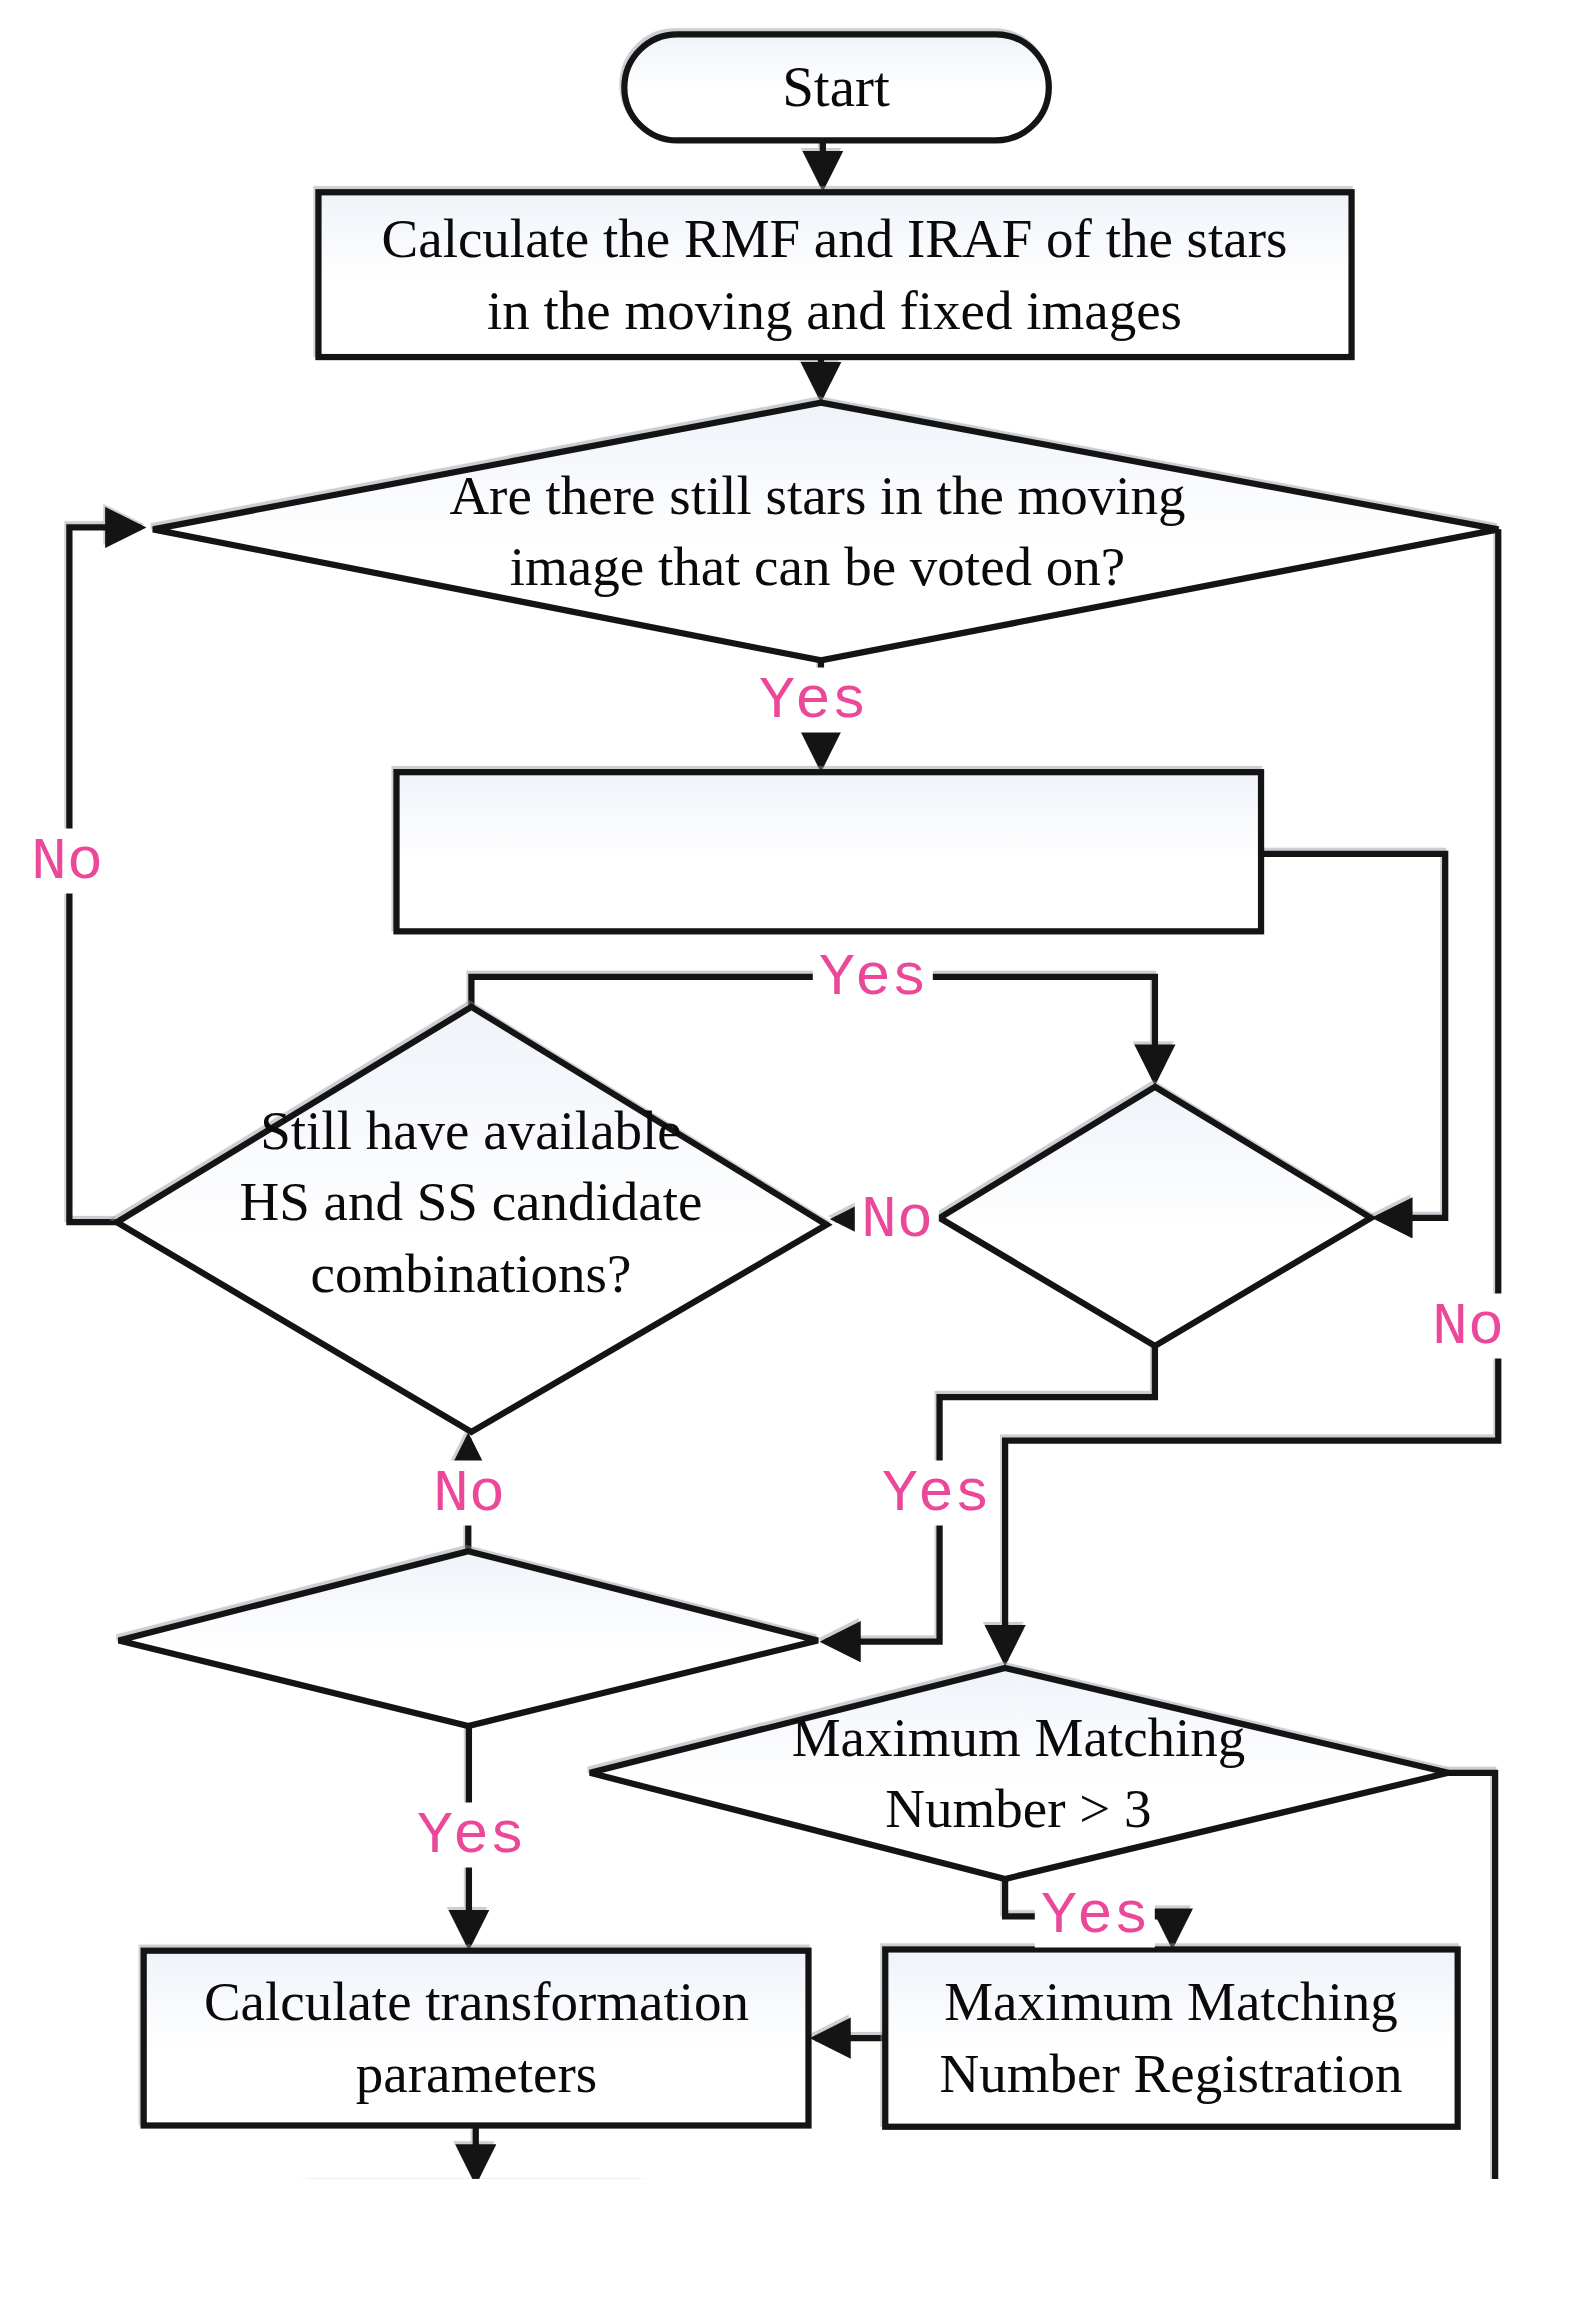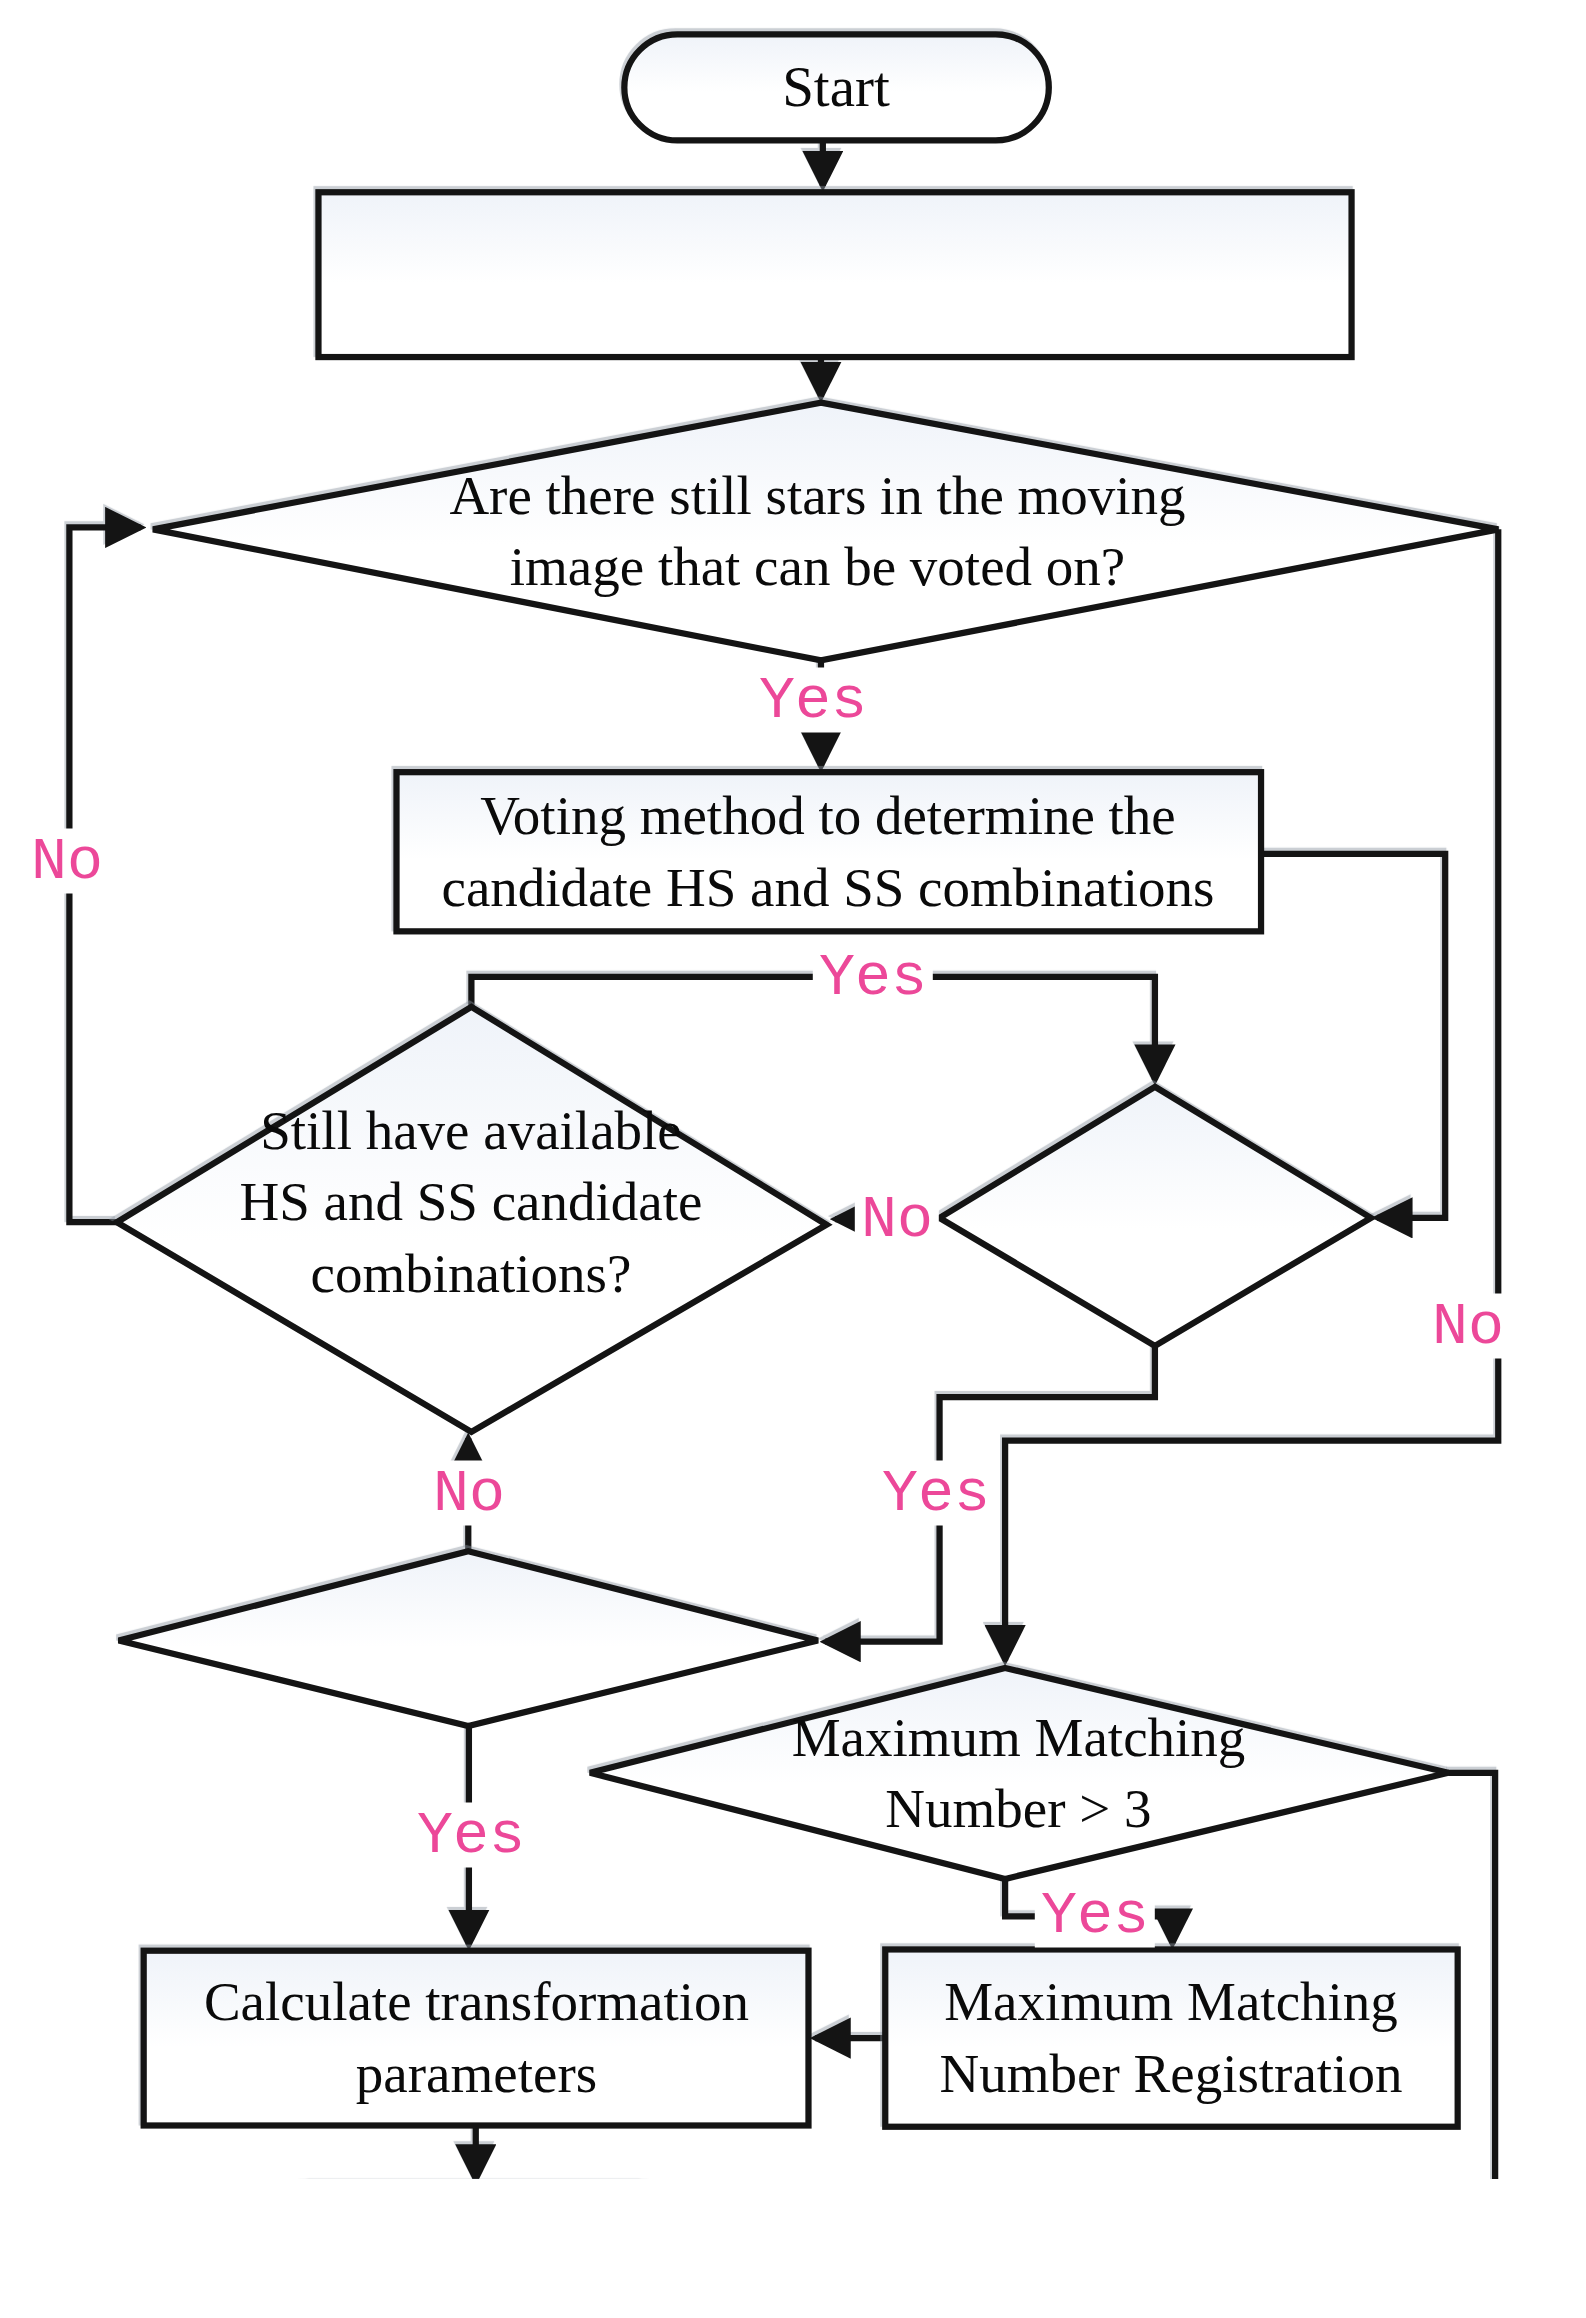--- a/index.html
+++ b/index.html
@@ -84,24 +84,24 @@
       <polygon class="shape" points="1850,1741 2196,1951 1850,2156 1505,1951"></polygon>
       <polygon class="shape" points="750,2485 1310,2628 750,2765 190,2628"></polygon>
       <polygon class="shape" points="1610,2672 2320,2840 1610,3010 945,2840"></polygon>
       <rect class="shape" x="230" y="3125" width="1065" height="280"></rect>
       <rect class="shape" x="1418" y="3123" width="917" height="284"></rect>
       <rect class="shape" x="415" y="3500" width="693" height="167" rx="83"></rect>
     </g>
   </svg>
 
   <div class="node-label terminator" style="left:624px; top:34px;  width:424px;  height:106px;">Start</div>
+  <div class="node-label" style="left:318px;  top:192px; width:1033px; height:165px;">Calculate the RMF and IRAF of the stars
+in the moving and fixed images</div>
   <div class="node-label" style="left:256px;  top:406px; width:1123px; height:250px;">Are there still stars in the moving
 image that can be voted on?</div>
-  <div class="node-label" style="left:396px;  top:772px; width:864px; height:159px;">Voting method to determine the
-candidate HS and SS combinations</div>
   <div class="node-label" style="left:115px;  top:1015px; width:712px; height:374px;">Still have available
 HS and SS candidate
 combinations?</div>
   <div class="node-label" style="left:644px; top:1667px; width:749px; height:212px;">Maximum Matching
 Number &gt; 3</div>
   <div class="node-label" style="left:144px;  top:1950px; width:665px; height:175px;">Calculate transformation
 parameters</div>
   <div class="node-label" style="left:885px; top:1949px; width:572px;  height:177px;">Maximum Matching
 Number Registration</div>
   <div class="node-label terminator" style="left:259px; top:2184px; width:433px; height:104px;">End</div>

